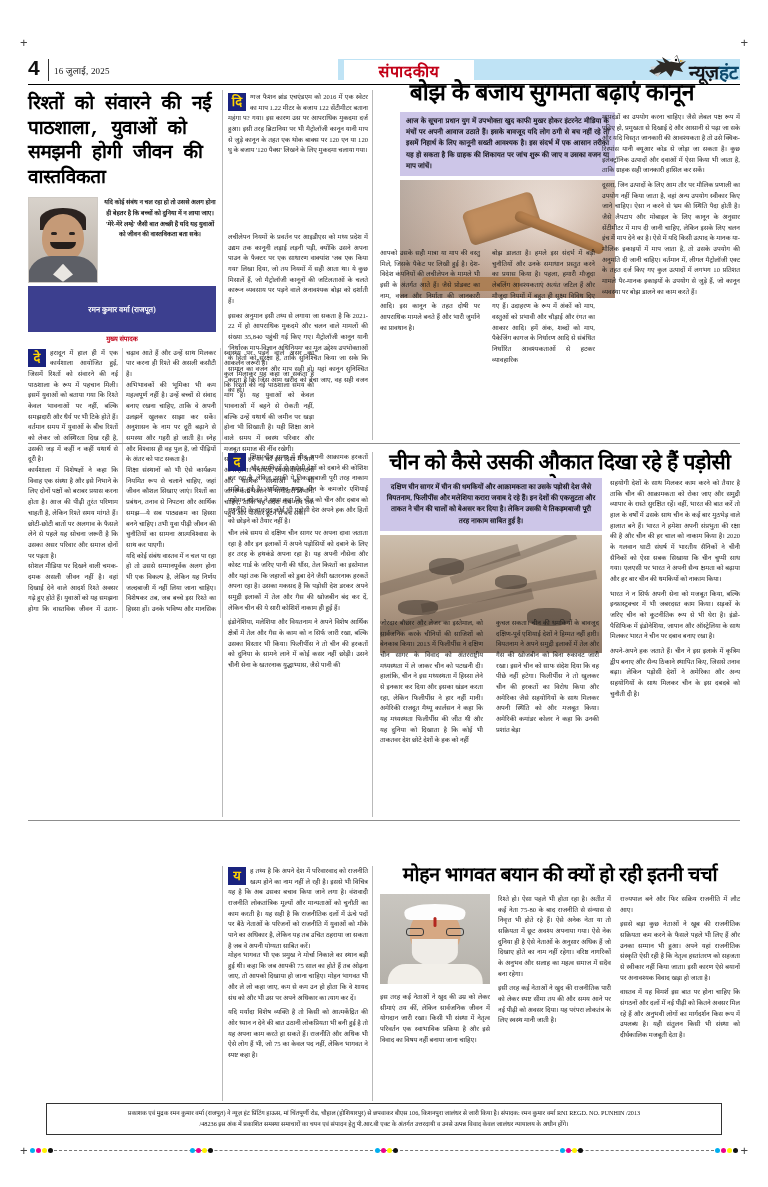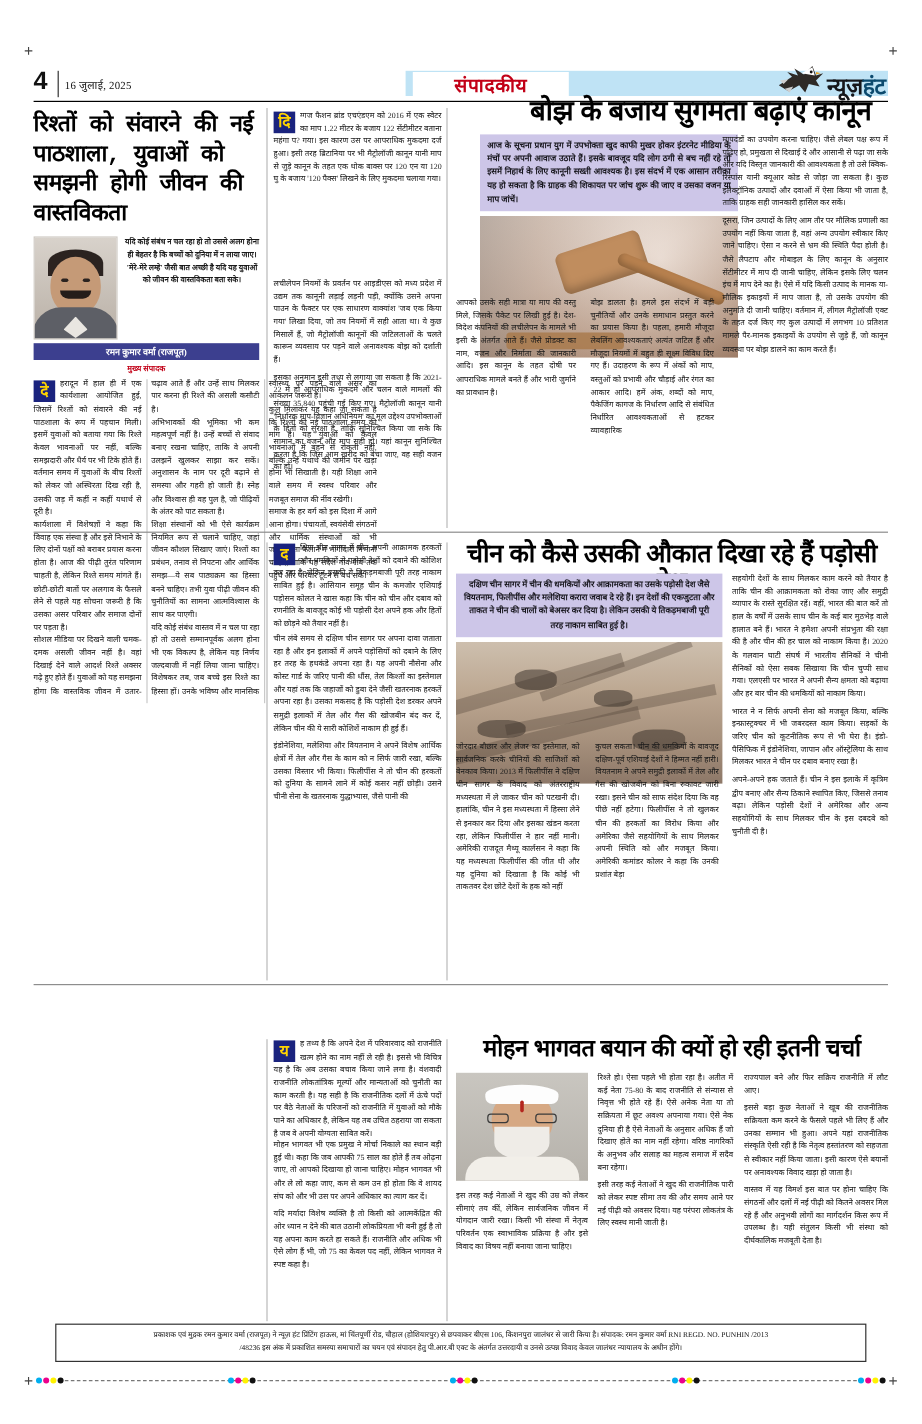--- a/index.html
+++ b/index.html
@@ -63,21 +63,21 @@
   .portrait{width:68px;height:84px;background:linear-gradient(#d8d2cb,#b9b0a6);position:relative;overflow:hidden;border:1px solid #cfcac4;}
   .portrait .face{position:absolute;left:50%;top:16px;transform:translateX(-50%);width:42px;height:48px;border-radius:50% 50% 46% 46%;background:#c59a77;}
   .portrait .hair{position:absolute;left:50%;top:10px;transform:translateX(-50%);width:46px;height:22px;border-radius:50% 50% 0 0;background:#2b2320;}
   .portrait .stache{position:absolute;left:50%;top:44px;transform:translateX(-50%);width:26px;height:7px;border-radius:0 0 8px 8px;background:#241d1a;}
   .portrait .eyeL,.portrait .eyeR{position:absolute;top:34px;width:6px;height:3px;border-radius:3px;background:#2b2320;}
   .portrait .eyeL{left:22px;} .portrait .eyeR{right:22px;}
   .portrait .body{position:absolute;left:50%;bottom:0;transform:translateX(-50%);width:72px;height:26px;border-radius:24px 24px 0 0;background:#5d5f66;}
   .portrait .collar{position:absolute;left:50%;bottom:0;transform:translateX(-50%);width:20px;height:18px;background:#e9e6e1;clip-path:polygon(50% 0,100% 60%,50% 100%,0 60%);}
 
   .quotebox{font-size:6.4px;line-height:1.7;text-align:center;color:#1a1a1a;font-weight:bold;}
-  .bylinebar{background:#3c3f8f;color:#fff;font-size:7.5px;font-weight:bold;text-align:center;padding:2px 2px;}
+  .bylinebar{background:#3c3f8f;color:#fff;font-size:7.5px;font-weight:bold;text-align:center;padding:18px 2px;}
   .bylinesub{font-size:6.6px;font-weight:bold;text-align:center;color:#c20017;margin-top:2px;}
 
   
   .photo{position:relative;overflow:hidden;background:#ccc;}
   .photo .cap{position:absolute;left:0;right:0;bottom:0;background:rgba(0,0,0,.35);color:#fff;font-size:5.5px;padding:1px 2px;}
 
   .gavel{background:linear-gradient(160deg,#efe4dc 0%,#e2cfc2 40%,#c9ac98 75%,#a98872 100%);}
   .gavel .head{position:absolute;left:30%;top:18%;width:34%;height:30%;background:#c08d5e;border-radius:6px;transform:rotate(-18deg);box-shadow:inset 0 -4px 8px rgba(0,0,0,.25);}
   .gavel .handle{position:absolute;left:52%;top:40%;width:44%;height:9%;background:#b9824f;border-radius:5px;transform:rotate(22deg);box-shadow:inset 0 -3px 6px rgba(0,0,0,.25);}
   .gavel .block{position:absolute;left:10%;bottom:6%;width:46%;height:12%;background:#a97a4c;border-radius:3px;opacity:.85;}
@@ -172,21 +172,21 @@
       <div class="body-text">समाज के हर वर्ग को इस दिशा में आगे आना होगा। पंचायतों, स्वयंसेवी संगठनों और धार्मिक संस्थाओं को भी जागरूकता फैलाने में भागीदारी निभानी चाहिए, ताकि यह संदेश गांव-गांव तक पहुंचे और परिवार टूटने से बच सकें।</div>
     </div>
   </div>
 
   <div class="col" style="left:228px;top:92px;width:140px;">
     <div class="body-text">
       <span class="dropcap">दि</span><span>ग्गज फैशन ब्रांड एचएंडएम को 2016 में एक स्वेटर का माप 1.22 मीटर के बजाय 122 सेंटीमीटर बताना महंगा प? गया। इस कारण उस पर आपराधिक मुकदमा दर्ज हुआ। इसी तरह ब्रिटानिया पर भी मैट्रोलॉजी कानून यानी माप से जुड़े कानून के तहत एक थोक बाक्स पर 120 एन या 120 घु के बजाय '120 पैक्स' लिखने के लिए मुकदमा चलाया गया।</span>
     </div>
   </div>
 
-  <div class="col" style="left:404px;top:80px;width:360px;">
+  <div class="col" style="left:372px;top:80px;width:360px;">
     <div class="hl hl-main">बोझ के बजाय सुगमता बढ़ाएं कानून</div>
   </div>
 
   <div class="col" style="left:380px;top:112px;width:215px;padding-left:20px;">
     <div class="standfirst">आज के सूचना प्रधान युग में उपभोक्ता खुद काफी मुखर होकर इंटरनेट मीडिया के मंचों पर अपनी आवाज उठाते हैं। इसके बावजूद यदि लोग ठगी से बच नहीं रहे तो इसमें निहार्थ के लिए कानूनी सख्ती आवश्यक है। इस संदर्भ में एक आसान तरीका यह हो सकता है कि ग्राहक की शिकायत पर जांच शुरू की जाए व उसका वजन या माप जांचें।</div>
     <div class="photo gavel" style="width:100%;height:118px;margin-top:4px;">
       <div class="blur"></div>
       <div class="head"></div>
       <div class="handle"></div>
       <div class="block"></div>

